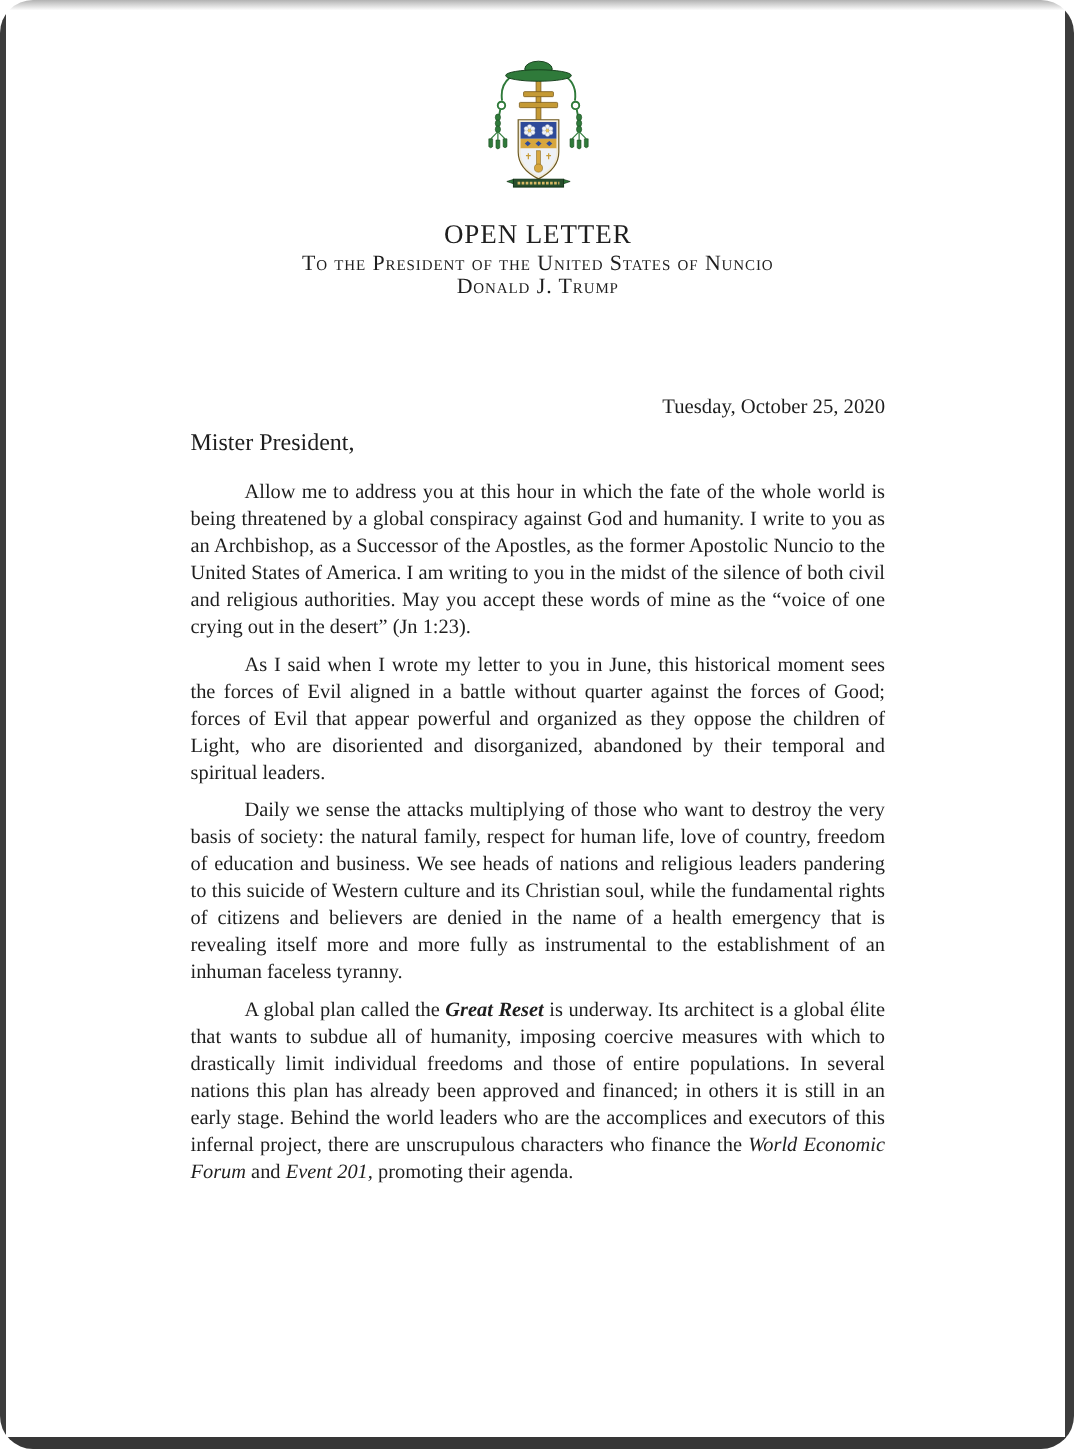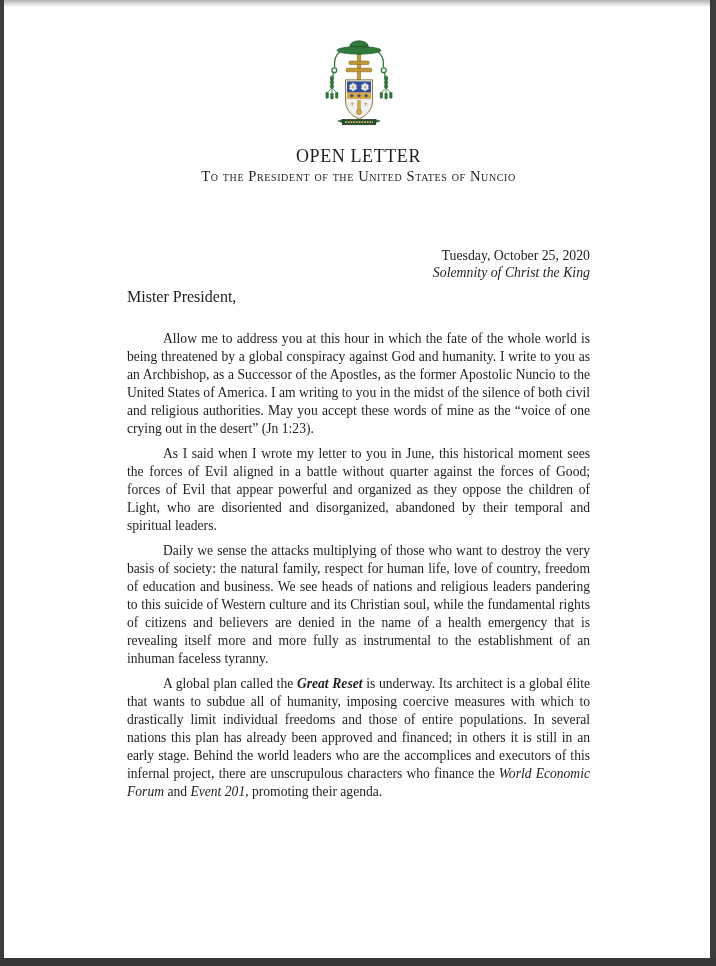--- a/index.html
+++ b/index.html
@@ -1,34 +1,34 @@
 <!DOCTYPE html>
 <html><head>
 <meta charset="utf-8">
 <style>
   html,body{margin:0;padding:0;background:#ffffff;}
   .page{
     position:relative;width:716px;height:966px;background:#ffffff;overflow:hidden;
-    font-family:"Liberation Serif",serif;color:#1e1e1e;
+    font-family:"Liberation Serif",serif;color:#1e1e1e;border-radius:22px;
   }
   .edge-left{position:absolute;left:0;top:0;bottom:0;width:4px;background:#3c3c3c;}
   .edge-right{position:absolute;right:0;top:0;bottom:0;width:6px;background:#3c3c3c;}
   .edge-bottom{position:absolute;left:0;right:0;bottom:0;height:8px;background:#373737;}
   .edge-top{position:absolute;left:4px;right:6px;top:0;height:7px;
     background:linear-gradient(to bottom,#b2b2b2,rgba(255,255,255,0));}
   .content{position:absolute;left:127px;top:0;width:463px;}
   .crest-wrap{margin-top:40px;text-align:center;height:86px;}
   .title{margin-top:20px;text-align:center;font-size:18px;line-height:20px;letter-spacing:0.6px;}
   .subtitle{margin-top:2px;text-align:center;font-variant:small-caps;font-size:14.6px;line-height:16px;letter-spacing:0.6px;}
   .addressee{text-align:center;font-variant:small-caps;font-size:14.6px;line-height:15px;letter-spacing:0.6px;}
   .dateline{margin-top:64px;text-align:right;font-size:13.8px;line-height:16.5px;}
   .feast{font-style:italic;}
   .salutation{margin-top:7px;font-size:16px;line-height:18px;}
   .para{margin:7px 0 0 0;font-size:13.6px;line-height:18px;text-align:justify;text-indent:36px;}
-  .para.first{margin-top:24px;}
+  .para.first{margin-top:14px;}
   .seg-bold-italic{font-weight:bold;font-style:italic;}
   .seg-italic{font-style:italic;}
   .seg-normal{}
 </style>
 </head>
 <body>
 
 <div class="page">
   <div class="edge-top"></div>
   <div class="edge-left"></div>
@@ -138,24 +138,24 @@
           <path d="M29,100 L23.5,101.7 L29,103.6 Z" fill="#2f7a3a" stroke="#123317" stroke-width="0.6"></path>
           <path d="M71,100 L76.5,101.7 L71,103.6 Z" fill="#2f7a3a" stroke="#123317" stroke-width="0.6"></path>
           <rect x="29" y="99.8" width="42" height="6.6" fill="#274e2c" stroke="#123317" stroke-width="0.8"></rect>
           <line x1="32.5" y1="103.1" x2="67.5" y2="103.1" stroke="#d8b964" stroke-width="2.4" stroke-dasharray="2.2 1.2"></line>
         </g>
       </svg>
     </div>
 
     <div class="title">OPEN LETTER</div>
     <div class="subtitle">To the President of the United States of Nuncio</div>
+    <div class="addressee">Donald J. Trump</div>
 
     <div class="dateline">
       <div class="date">Tuesday, October 25, 2020</div>
-      <div class="feast">Solemnity of Christ the King</div>
     </div>
 
     <div class="salutation">Mister President,</div>
 
     <p class="para first"><span class="seg-normal">Allow me to address you at this hour in which the fate of the whole world is being threatened by a global conspiracy against God and humanity. I write to you as an Archbishop, as a Successor of the Apostles, as the former Apostolic Nuncio to the United States of America. I am writing to you in the midst of the silence of both civil and religious authorities. May you accept these words of mine as the “voice of one crying out in the desert” (Jn 1:23).</span></p>
     <p class="para"><span class="seg-normal">As I said when I wrote my letter to you in June, this historical moment sees the forces of Evil aligned in a battle without quarter against the forces of Good; forces of Evil that appear powerful and organized as they oppose the children of Light, who are disoriented and disorganized, abandoned by their temporal and spiritual leaders.</span></p>
     <p class="para"><span class="seg-normal">Daily we sense the attacks multiplying of those who want to destroy the very basis of society: the natural family, respect for human life, love of country, freedom of education and business. We see heads of nations and religious leaders pandering to this suicide of Western culture and its Christian soul, while the fundamental rights of citizens and believers are denied in the name of a health emergency that is revealing itself more and more fully as instrumental to the establishment of an inhuman faceless tyranny.</span></p>
     <p class="para"><span class="seg-normal">A global plan called the </span><span class="seg-bold-italic">Great Reset</span><span class="seg-normal"> is underway. Its architect is a global élite that wants to subdue all of humanity, imposing coercive measures with which to drastically limit individual freedoms and those of entire populations. In several nations this plan has already been approved and financed; in others it is still in an early stage. Behind the world leaders who are the accomplices and executors of this infernal project, there are unscrupulous characters who finance the </span><span class="seg-italic">World Economic Forum</span><span class="seg-normal"> and </span><span class="seg-italic">Event 201,</span><span class="seg-normal"> promoting their agenda.</span></p>
 
   </div>

